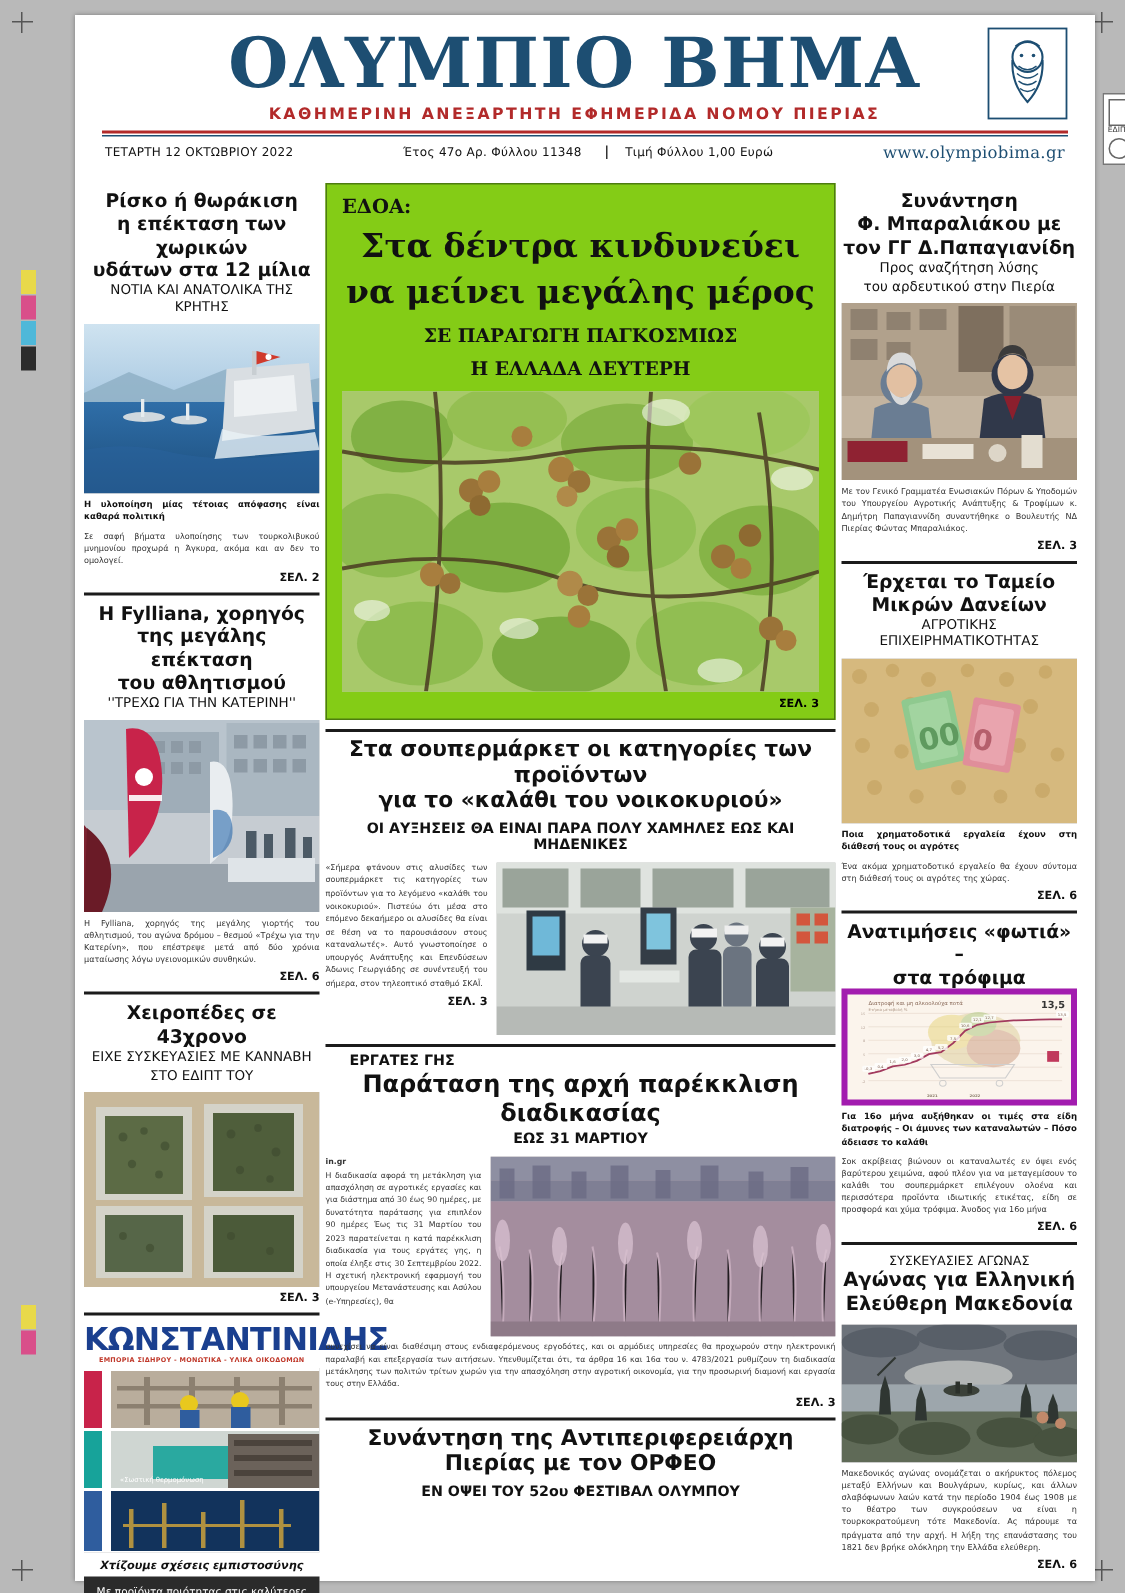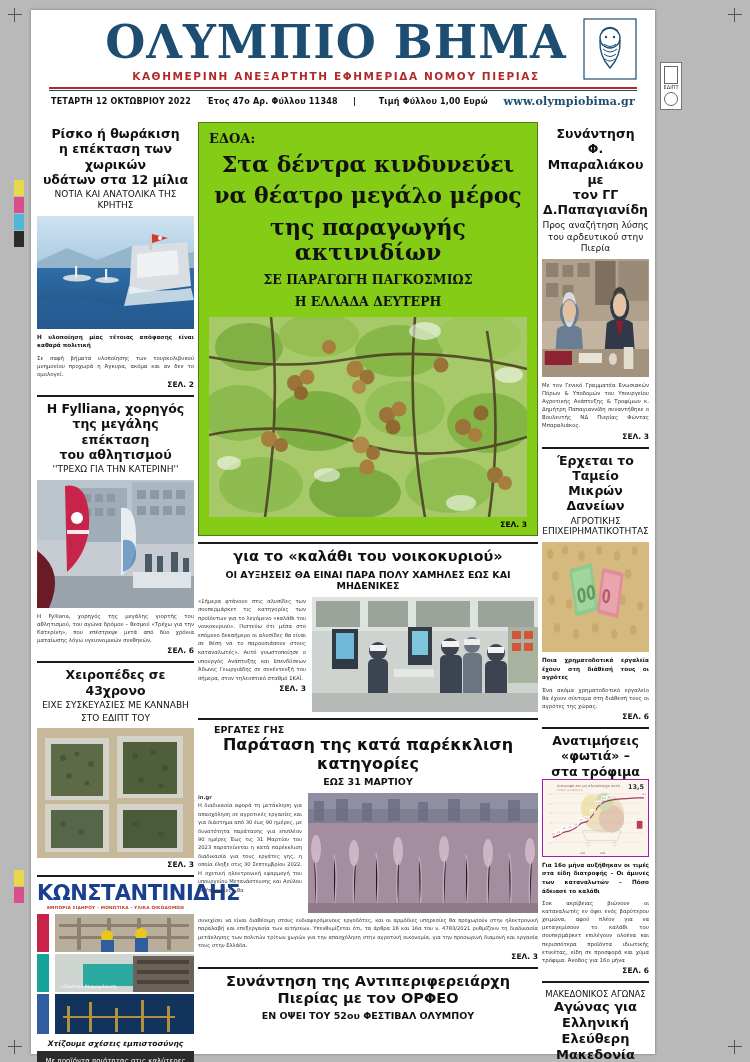--- a/index.html
+++ b/index.html
@@ -16,45 +16,45 @@
   }
   
   .cmark { position:absolute; width:14px; height:14px; }
   .cmark:before, .cmark:after { content:""; position:absolute; background:#555; }
   .cmark:before { left:6px; top:0; width:1px; height:14px; }
   .cmark:after  { top:6px; left:0; height:1px; width:14px; }
   .cm-tl { left:8px; top:8px; } .cm-tr { right:8px; top:8px; }
   .cm-bl { left:8px; bottom:8px; } .cm-br { right:8px; bottom:8px; }
 
   #sheet {
-    position:absolute; left:31px; top:10px;
-    width:624px; height:1044px;
+    position:absolute; left:50px; top:10px;
+    width:680px; height:1044px;
     background:#ffffff;
     box-shadow: 0 0 3px rgba(0,0,0,.35);
   }
 
   
   .masthead { position:relative; padding:8px 18px 0 18px; height:112px; }
   .mast-title {
     text-align:center; color:#1d4e72; font-weight:bold;
     font-family:"DejaVu Serif","Liberation Serif",serif;
     font-size:46px; letter-spacing:1px; line-height:1.05;
     margin-left:-14px;
   }
   .mast-sub {
     text-align:center; color:#b22a2a; font-weight:bold; font-size:10.5px;
     letter-spacing:1.6px; margin-top:4px; margin-left:-14px;
   }
   .mast-rule { height:2px; background:#b22a2a; margin-top:5px; }
   .mast-rule2 { height:1px; background:#1d4e72; margin-top:1px; }
   .mast-info { display:flex; justify-content:space-between; align-items:center;
-               font-size:8px; font-weight:bold; color:#111; padding:4px 2px 0 2px; letter-spacing:.2px;}
+               font-size:8px; font-weight:normal; color:#111; padding:4px 2px 0 2px; letter-spacing:.2px;}
   .mast-info .site { color:#1d4e72; font-size:11px; font-family:"DejaVu Serif","Liberation Serif",serif;}
   .mast-info .mid { display:flex; gap:16px; }
-  .mast-info .sep { border-left:1px solid #333; padding-left:24px; }
+  .mast-info .sep { border-left:1px solid #333; padding-left:12px; }
   .zeus {
     position:absolute; right:18px; top:8px; width:54px; height:62px;
     color:#1d4e72;
   }
   .enpe { position:absolute; right:-27px; top:52px; width:22px; height:48px;
           border:1px solid #777; background:#fff; font-size:5px; text-align:center; color:#333;}
   .enpe .box { margin:3px auto 0; width:14px; height:18px; border:1px solid #666; }
   .enpe .circ { margin:2px auto 0; width:14px; height:14px; border:1px solid #666; border-radius:50%;}
 
   
@@ -90,21 +90,21 @@
 
   .c-h1 { font-size:14.5px; font-weight:bold; text-align:center; color:#111; line-height:1.2;}
   .c-h2 { font-size:9.5px; font-weight:bold; text-align:center; color:#111; margin-top:3px; }
   .c-h1l { font-size:16px; font-weight:bold; color:#111; line-height:1.2; text-align:center;}
 
   .flow { display:flex; gap:6px; margin-top:6px; }
   .body-txt { font-size:5.3px; line-height:1.62; color:#333; text-align:justify; }
   .body-txt.sm { font-size:5.2px; }
 
   
-  .chart { width:100%; height:78px; background:#fbf4ec; border:1px solid #a21caf; position:relative; }
+  .chart { width:100%; height:78px; background:#fbf4ec; border:4px solid #a21caf; position:relative; }
   .chart .ctitle { position:absolute; left:14px; top:4px; font-size:3.6px; color:#8a6a5a; }
   .chart .csub { position:absolute; left:14px; top:9px; font-size:2.6px; color:#b09a8a; }
   .chart .cbig { position:absolute; right:4px; top:3px; font-size:6.5px; font-weight:bold; color:#333;}
 
   
   .ad { background:#fff; }
   .ad-name { text-align:center; font-weight:bold; font-size:21px; color:#1a3f8f;
              font-family:"DejaVu Sans","Liberation Sans",sans-serif; letter-spacing:-.5px;}
   .ad-sub { text-align:center; font-size:4.3px; color:#c0392b; font-weight:bold; letter-spacing:.2px;}
   .ad-slogan { text-align:center; font-style:italic; font-weight:bold; font-size:7.5px; color:#111; margin:4px 0 3px;}
@@ -353,22 +353,21 @@
 
           </div>
         </div>
       </div>
 
       <div class="col-c">
 
         <div class="lead">
           <div class="lead-kick">ΕΔΟΑ:</div>
           <div class="lead-h">Στα δέντρα κινδυνεύει</div>
-          <div class="lead-h">να θέατρο μεγάλο μέρος</div>
-          <div class="lead-h">της παραγωγής ακτινιδίων</div>
+          <div class="lead-h">να μείνει μεγάλης μέρος</div>
           <div class="lead-sub">ΣΕ ΠΑΡΑΓΩΓΗ ΠΑΓΚΟΣΜΙΩΣ</div>
           <div class="lead-sub">Η ΕΛΛΑΔΑ ΔΕΥΤΕΡΗ</div>
           <div class="ph lead-ph">
             <svg width="100%" height="100%" viewBox="0 0 318 200" preserveAspectRatio="none">
               <rect width="318" height="200" fill="#a8c96a"></rect>
               <g opacity=".95">
                 <ellipse cx="40" cy="30" rx="34" ry="24" fill="#7fb043"></ellipse>
                 <ellipse cx="110" cy="18" rx="40" ry="22" fill="#94bf52"></ellipse>
                 <ellipse cx="190" cy="34" rx="44" ry="26" fill="#86b548"></ellipse>
                 <ellipse cx="270" cy="20" rx="42" ry="24" fill="#9ec85c"></ellipse>
@@ -416,20 +415,21 @@
                 <ellipse cx="20" cy="146" rx="12" ry="7"></ellipse>
                   <ellipse cx="118" cy="158" rx="13" ry="7"></ellipse>
                 <ellipse cx="252" cy="186" rx="15" ry="8"></ellipse>
               </g>
             </svg>
           </div>
           <div class="lead-sel">ΣΕΛ. 3</div>
         </div>
 
         <div class="blk" style="margin-top:6px">
+          <div class="c-h1">Στα σουπερμάρκετ οι κατηγορίες των προϊόντων</div>
           <div class="c-h1">για το «καλάθι του νοικοκυριού»</div>
           <div class="c-h2">ΟΙ ΑΥΞΗΣΕΙΣ ΘΑ ΕΙΝΑΙ ΠΑΡΑ ΠΟΛΥ ΧΑΜΗΛΕΣ ΕΩΣ ΚΑΙ ΜΗΔΕΝΙΚΕΣ</div>
           <div class="flow">
             <div style="width:108px">
               <div class="body-txt">«Σήμερα φτάνουν στις αλυσίδες των σουπερμάρκετ τις κατηγορίες των προϊόντων για το λεγόμενο «καλάθι του νοικοκυριού». Πιστεύω ότι μέσα στο επόμενο δεκαήμερο οι αλυσίδες θα είναι σε θέση να το παρουσιάσουν στους καταναλωτές». Αυτό γνωστοποίησε ο υπουργός Ανάπτυξης και Επενδύσεων Άδωνις Γεωργιάδης σε συνέντευξή του σήμερα, στον τηλεοπτικό σταθμό ΣΚΑΪ.</div>
               <div class="sel">ΣΕΛ. 3</div>
             </div>
             <div class="ph" style="width:226px;height:115px;margin-top:0">
               <svg width="100%" height="100%" viewBox="0 0 226 115" preserveAspectRatio="none">
                 <rect width="226" height="115" fill="#cfd3cf"></rect>
@@ -469,21 +469,21 @@
                   </g>
                 <rect x="0" y="96" width="226" height="19" fill="#b6bab6"></rect>
                 <rect x="82" y="72" width="40" height="8" fill="#e4e8e4"></rect>
               </svg>
             </div>
           </div>
         </div>
 
         <div class="blk">
           <div class="kick">ΕΡΓΑΤΕΣ ΓΗΣ</div>
-          <div class="c-h1l">Παράταση της κατά παρέκκλιση κατηγορίες</div>
+          <div class="c-h1l">Παράταση της αρχή παρέκκλιση διαδικασίας</div>
           <div class="c-h2">ΕΩΣ 31 ΜΑΡΤΙΟΥ</div>
           <div class="flow">
             <div style="width:104px">
               <div class="body-txt sm" style="font-weight:bold">in.gr</div>
               <div class="body-txt sm">Η διαδικασία αφορά τη μετάκληση για απασχόληση σε αγροτικές εργασίες και για διάστημα από 30 έως 90 ημέρες, με δυνατότητα παράτασης για επιπλέον 90 ημέρες Έως τις 31 Μαρτίου του 2023 παρατείνεται η κατά παρέκκλιση διαδικασία για τους εργάτες γης, η οποία έληξε στις 30 Σεπτεμβρίου 2022. Η σχετική ηλεκτρονική εφαρμογή του υπουργείου Μετανάστευσης και Ασύλου (e-Υπηρεσίες), θα</div>
             </div>
             <div class="ph" style="width:230px;height:120px;margin-top:0">
               <svg width="100%" height="100%" viewBox="0 0 230 120" preserveAspectRatio="none">
                 <rect width="230" height="120" fill="#b9a8b4"></rect>
                 <rect width="230" height="16" fill="#8e8fa2"></rect>
@@ -688,21 +688,21 @@
               </svg>
           </div>
           <div class="cap">
             <b>Για 16ο μήνα αυξήθηκαν οι τιμές στα είδη διατροφής – Οι άμυνες των καταναλωτών – Πόσο άδειασε το καλάθι</b>
           </div>
           <div class="cap">Σοκ ακρίβειας βιώνουν οι καταναλωτές εν όψει ενός βαρύτερου χειμώνα, αφού πλέον για να μεταγεμίσουν το καλάθι του σουπερμάρκετ επιλέγουν ολοένα και περισσότερα προϊόντα ιδιωτικής ετικέτας, είδη σε προσφορά και χύμα τρόφιμα. Άνοδος για 16ο μήνα</div>
           <div class="sel">ΣΕΛ. 6</div>
         </div>
 
         <div class="blk">
-          <div class="hl2" style="font-size:8.5px">ΜΑΚΕΔΟΝΙΚΟΣ ΑΓΩΝΑΣ</div>
+          <div class="hl2" style="font-size:8.5px">ΣΥΣΚΕΥΑΣΙΕΣ ΑΓΩΝΑΣ</div>
           <div class="hl1" style="font-size:13px">Αγώνας για Ελληνική</div>
           <div class="hl1" style="font-size:13px">Ελεύθερη Μακεδονία</div>
           <div class="ph" style="height:92px">
             <svg width="100%" height="100%" viewBox="0 0 157 92" preserveAspectRatio="none">
               <rect width="157" height="92" fill="#8e9298"></rect>
               <rect width="157" height="40" fill="#6d737b"></rect>
               <g fill="#555c65" opacity=".85">
                 <ellipse cx="26" cy="12" rx="26" ry="10"></ellipse>
                   <ellipse cx="80" cy="8" rx="30" ry="9"></ellipse>
                 <ellipse cx="134" cy="14" rx="26" ry="10"></ellipse>

